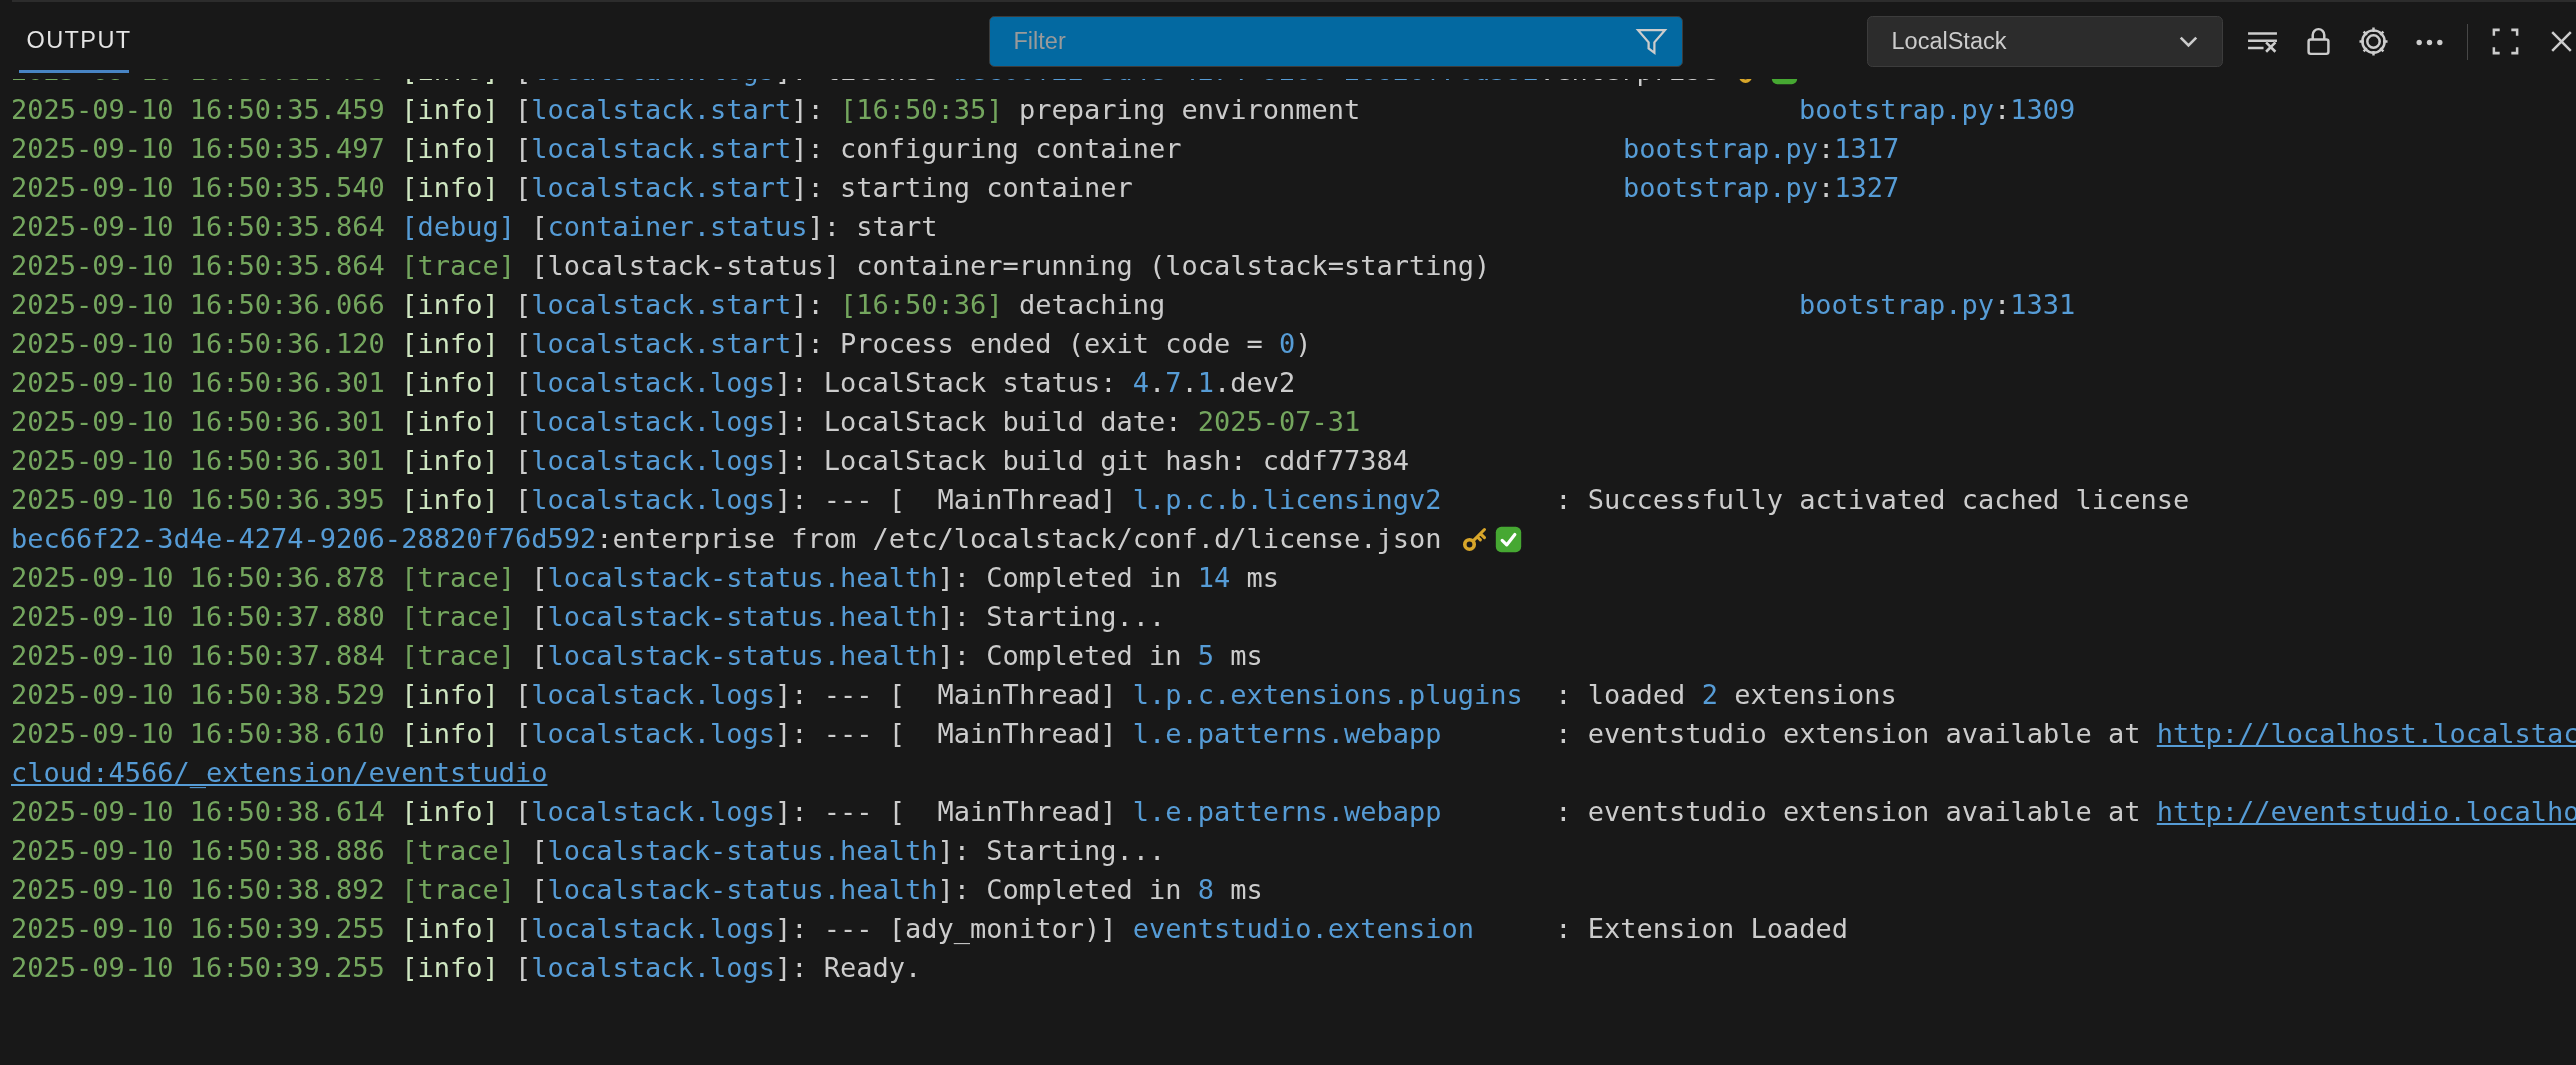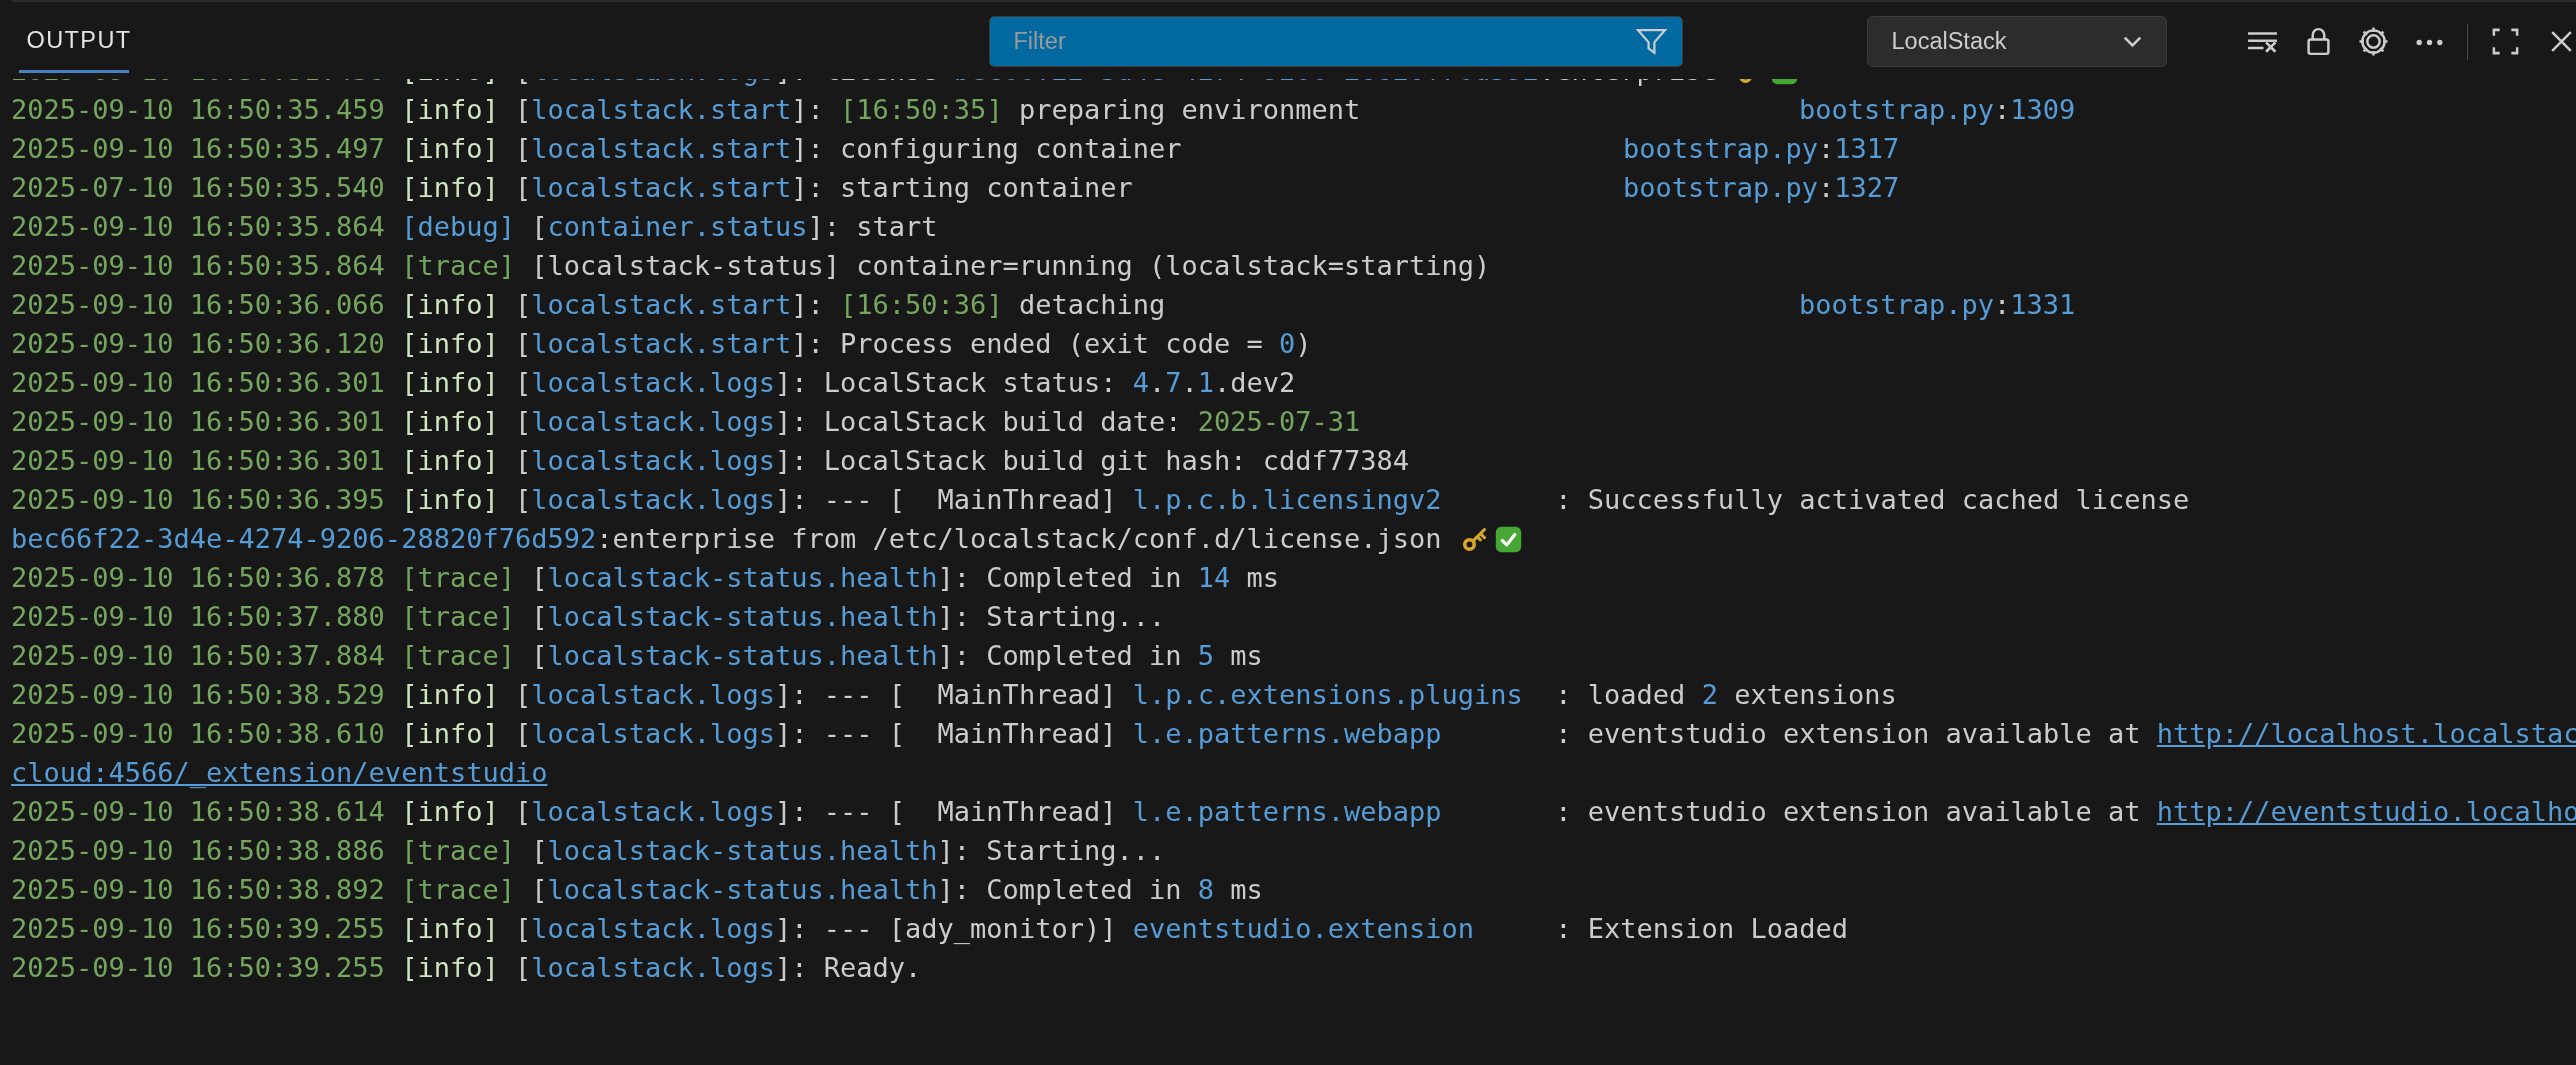--- a/index.html
+++ b/index.html
@@ -10,21 +10,21 @@
        border-top:2.7px solid #2c2c2c;box-sizing:border-box;}
   .tab{position:absolute;left:14.5px;top:0;height:77px;display:flex;align-items:center;cursor:pointer;}
   .tab-label{color:#e4e4e4;font-size:23.5px;letter-spacing:1.4px;}
   .tab-underline{position:absolute;left:-7.2px;bottom:6.3px;width:110px;height:2.7px;background:var(--tabline);}
   .filterbox{position:absolute;left:977px;top:13.5px;width:694px;height:51px;background:#0369a1;
              border:0.9px solid #3c3c3c;border-radius:5.4px;box-sizing:border-box;display:flex;align-items:center;}
   .filterbox input{flex:1;background:transparent;border:none;outline:none;color:#cccccc;
              font-size:23.5px;font-family:"Liberation Sans",sans-serif;padding:0 0 0 23.5px;}
   .filterbox input::placeholder{color:#9a9a9a;}
   .funnel{margin-right:14.5px;flex:0 0 auto;}
-  .dropdown{position:absolute;left:1855px;top:13.5px;width:300px;height:51px;background:#2c2c2c;
+  .dropdown{position:absolute;left:1855px;top:13.5px;width:356px;height:51px;background:#2c2c2c;
             border:0.9px solid #3c3c3c;border-radius:5.4px;box-sizing:border-box;display:flex;
             align-items:center;justify-content:space-between;cursor:pointer;}
   .dropdown .sel{color:#cccccc;font-size:23.5px;padding-left:23.5px;}
   .dropdown .chev{padding-right:18px;display:flex;}
   .actions{position:absolute;left:2229px;top:0;height:79px;display:flex;align-items:center;gap:12.6px;}
   .abtn{width:43px;height:43px;display:flex;align-items:center;justify-content:center;background:transparent;
         border:none;padding:0;cursor:pointer;border-radius:5.4px;}
   .sep{width:0.9px;height:36px;background:#474747;margin:0 3.6px;}
   svg.icon{stroke:#cccccc;fill:none;stroke-width:1.3;}
   svg.icon.fill{fill:#cccccc;stroke:none;}
@@ -109,21 +109,21 @@
   <main class="log" id="log">
       <div class="row partial"><span class="g">2025-09-10 16:50:31.438 </span><span class="pg">[info]</span><span class="w"> [</span><span class="b">localstack.logs</span><span class="w">]: license </span><span class="b">bec66f22-3d4e-4274-9206-28820f76d592</span><span class="w">:enterprise </span><span class="emoji"><svg width="29" height="29" viewBox="0 0 32 32">
             <circle cx="10.5" cy="21.5" r="5.2" fill="none" stroke="#d8a62a" stroke-width="4"></circle>
             <path d="M14.5 17.5L27 5M22.5 9.5l4.5 4.5M19 13l3.5 3.5" stroke="#d8a62a" stroke-width="3.4" stroke-linecap="round" fill="none"></path>
           </svg></span><span class="emoji"><svg width="29" height="29" viewBox="0 0 32 32">
             <rect x="2" y="2" width="28" height="28" rx="6" fill="#46a832"></rect>
             <path d="M9 17l5 5 9-11.5" stroke="#ffffff" stroke-width="3.5" fill="none" stroke-linecap="round" stroke-linejoin="round"></path>
           </svg></span></div>
       <div class="row"><span class="g">2025-09-10 16:50:35.459 </span><span class="pg">[info]</span><span class="w"> [</span><span class="b">localstack.start</span><span class="w">]: </span><span class="g">[16:50:35]</span><span class="w"> preparing environment</span><span class="srclink" style="left: 1799px;"><span class="b">bootstrap.py</span><span class="w">:</span><span class="b">1309</span></span></div>
       <div class="row"><span class="g">2025-09-10 16:50:35.497 </span><span class="pg">[info]</span><span class="w"> [</span><span class="b">localstack.start</span><span class="w">]: configuring container</span><span class="srclink" style="left: 1623px;"><span class="b">bootstrap.py</span><span class="w">:</span><span class="b">1317</span></span></div>
-      <div class="row"><span class="g">2025-07-10 16:50:35.540 </span><span class="pg">[info]</span><span class="w"> [</span><span class="b">localstack.start</span><span class="w">]: starting container</span><span class="srclink" style="left: 1623px; text-align: right;"><span class="b">bootstrap.py</span><span class="w">:</span><span class="b">1327</span></span></div>
+      <div class="row"><span class="g">2025-09-10 16:50:35.540 </span><span class="pg">[info]</span><span class="w"> [</span><span class="b">localstack.start</span><span class="w">]: starting container</span><span class="srclink" style="left: 1623px; text-align: right;"><span class="b">bootstrap.py</span><span class="w">:</span><span class="b">1327</span></span></div>
       <div class="row"><span class="g">2025-09-10 16:50:35.864 </span><span class="b">[debug]</span><span class="w"> [</span><span class="b">container.status</span><span class="w">]: start</span></div>
       <div class="row"><span class="g">2025-09-10 16:50:35.864 </span><span class="g">[trace]</span><span class="w"> [localstack-status] container=running (localstack=starting)</span></div>
       <div class="row"><span class="g">2025-09-10 16:50:36.066 </span><span class="pg">[info]</span><span class="w"> [</span><span class="b">localstack.start</span><span class="w">]: </span><span class="g">[16:50:36]</span><span class="w"> detaching</span><span class="srclink" style="left: 1799px;"><span class="b">bootstrap.py</span><span class="w">:</span><span class="b">1331</span></span></div>
       <div class="row"><span class="g">2025-09-10 16:50:36.120 </span><span class="pg">[info]</span><span class="w"> [</span><span class="b">localstack.start</span><span class="w">]: Process ended (exit code = </span><span class="b">0</span><span class="w">)</span></div>
       <div class="row"><span class="g">2025-09-10 16:50:36.301 </span><span class="pg">[info]</span><span class="w"> [</span><span class="b">localstack.logs</span><span class="w">]: LocalStack status: </span><span class="b">4</span><span class="w">.</span><span class="b">7</span><span class="w">.</span><span class="b">1</span><span class="w">.dev2</span></div>
       <div class="row"><span class="g">2025-09-10 16:50:36.301 </span><span class="pg">[info]</span><span class="w"> [</span><span class="b">localstack.logs</span><span class="w">]: LocalStack build date: </span><span class="g">2025-07-31</span></div>
       <div class="row"><span class="g">2025-09-10 16:50:36.301 </span><span class="pg">[info]</span><span class="w"> [</span><span class="b">localstack.logs</span><span class="w">]: LocalStack build git hash: cddf77384</span></div>
       <div class="row"><span class="g">2025-09-10 16:50:36.395 </span><span class="pg">[info]</span><span class="w"> [</span><span class="b">localstack.logs</span><span class="w">]: --- [  MainThread] </span><span class="b">l.p.c.b.licensingv2</span><span class="w">       : Successfully activated cached license</span></div>
       <div class="row"><span class="b">bec66f22-3d4e-4274-9206-28820f76d592</span><span class="w">:enterprise from /etc/localstack/conf.d/license.json </span><span class="emoji"><svg width="29" height="29" viewBox="0 0 32 32">
             <circle cx="10.5" cy="21.5" r="5.2" fill="none" stroke="#d8a62a" stroke-width="4"></circle>

